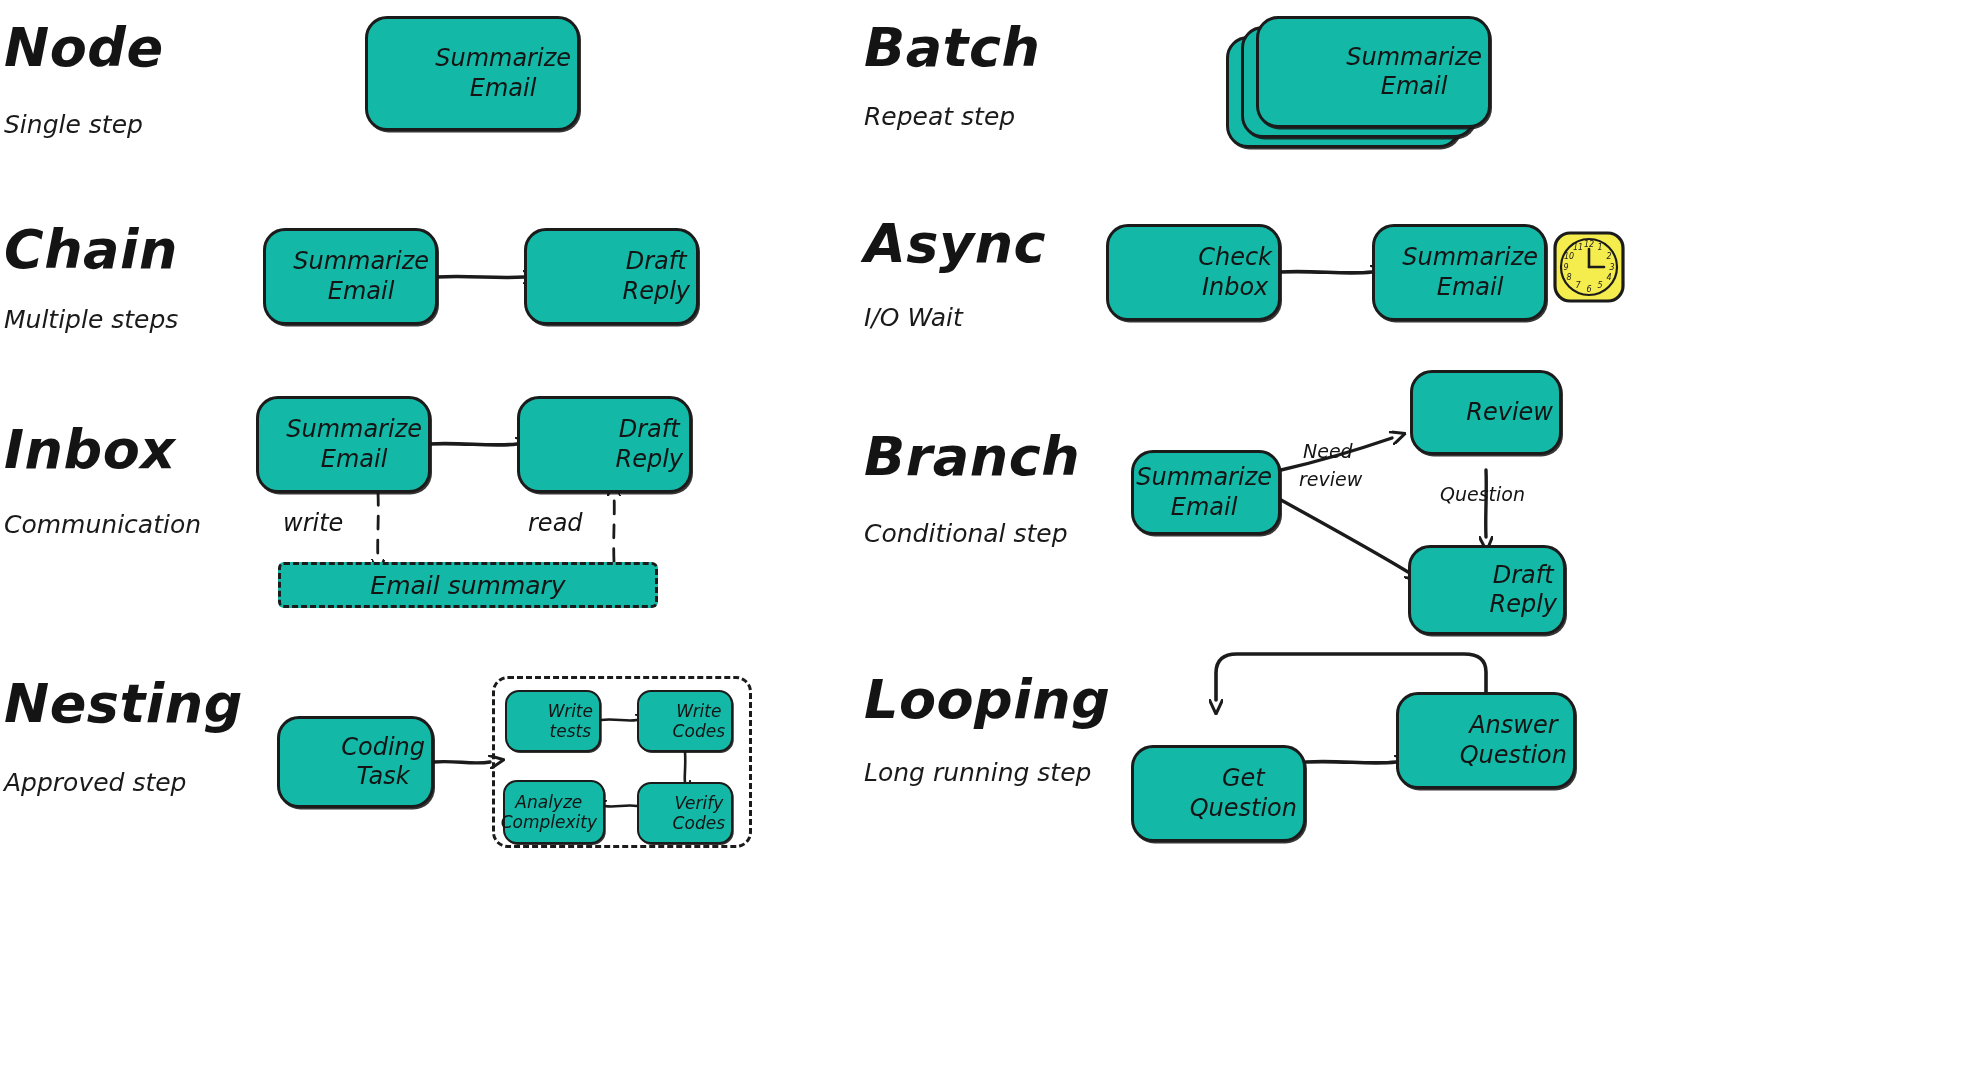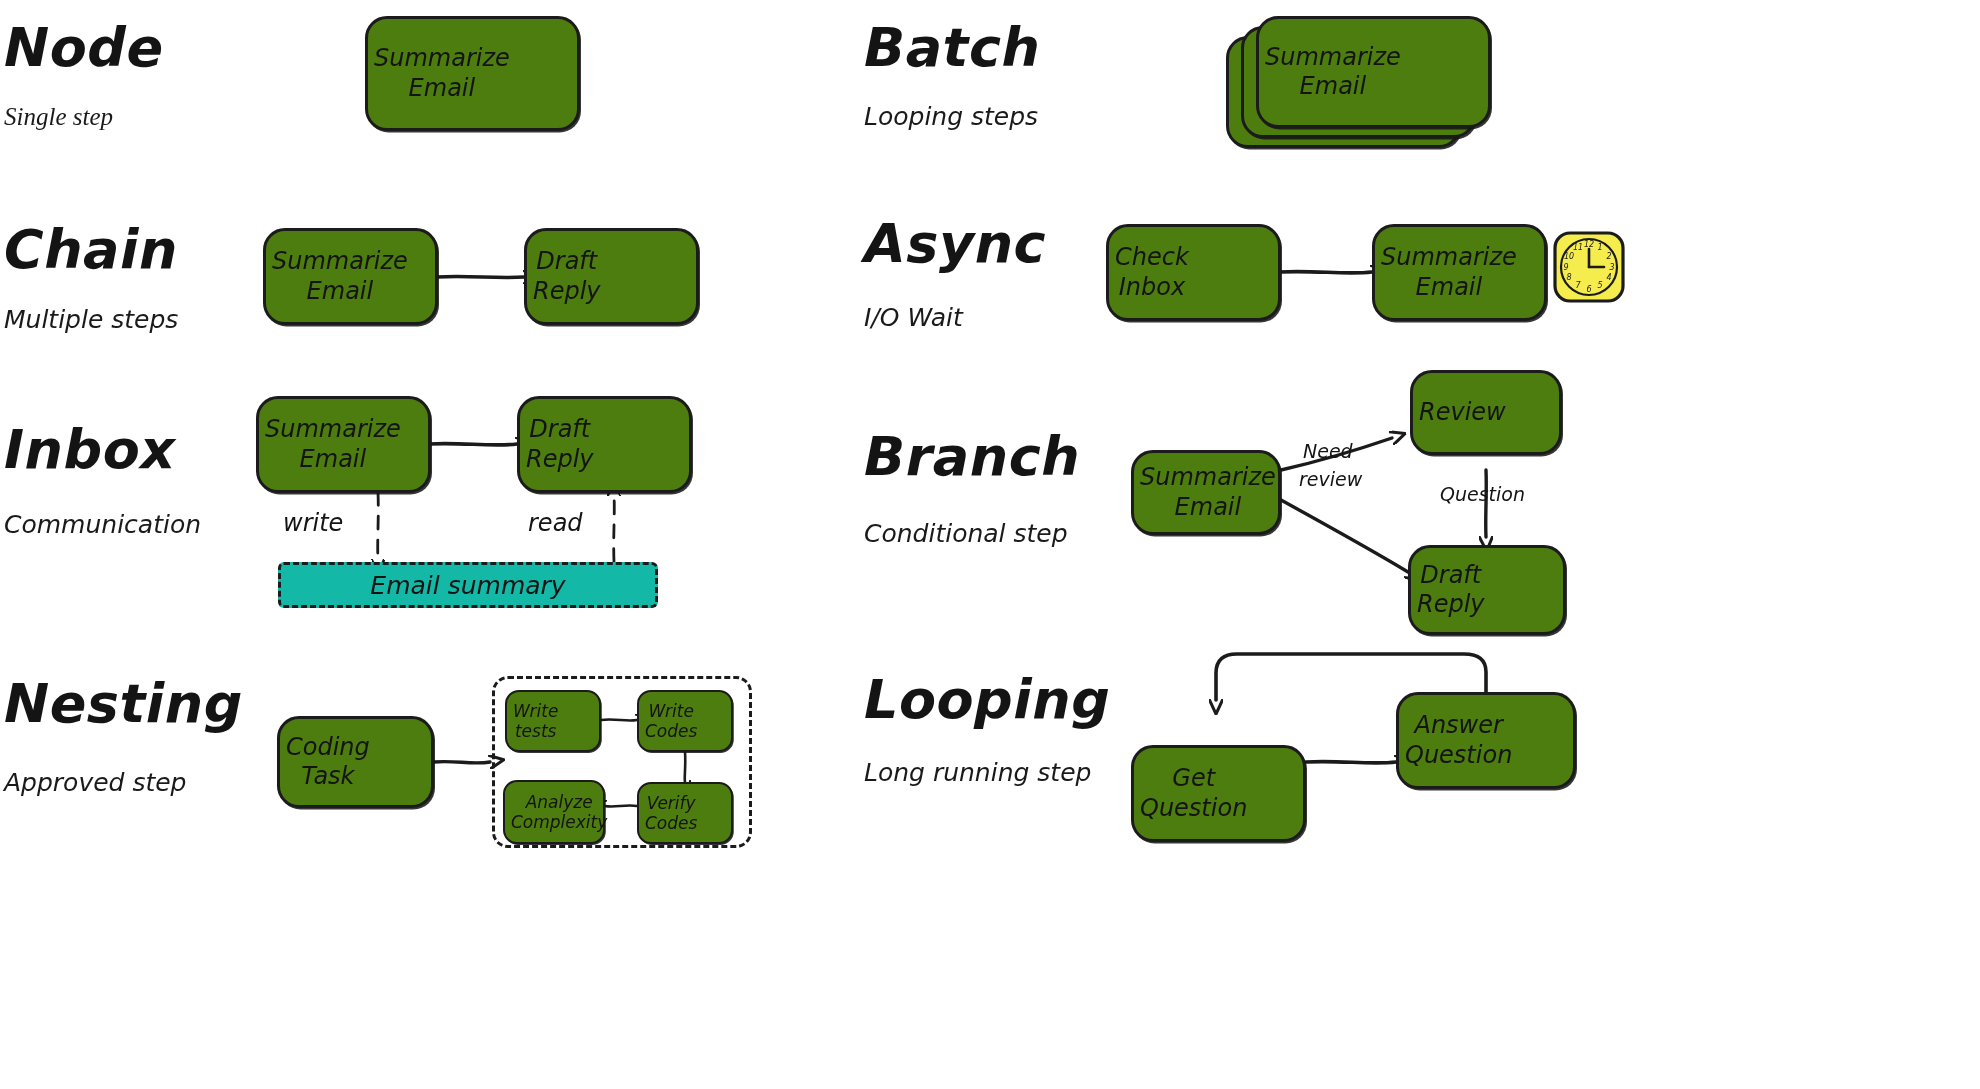--- a/index.html
+++ b/index.html
@@ -20,22 +20,22 @@
   .sub{
     font-family:"DejaVu Sans",sans-serif;
     font-size:25px;color:#1a1a1a;white-space:nowrap;font-style:italic;
     font-weight:400;
   }
   .pos{position:absolute;}
 
   
   .box{
     position:absolute;box-sizing:border-box;
-    border:3.4px solid #1b1b1b;border-radius:22px;background:#4d7c0f;
-    display:flex;align-items:center;justify-content:flex-start;text-align:center;
+    border:3.4px solid #1b1b1b;border-radius:22px;background:#14b8a6;
+    display:flex;align-items:center;justify-content:flex-end;text-align:center;
     font-family:"DejaVu Sans",sans-serif;font-size:24px;line-height:1.22;
     color:#141414;font-style:italic;
     box-shadow:1.5px 2px 0 -0.5px rgba(20,20,20,0.85);
   }
   .box.sm{font-size:17px;border-width:2.6px;border-radius:14px;line-height:1.18;
           box-shadow:1.2px 1.5px 0 -0.4px rgba(20,20,20,0.85);}
   .box .t{display:block;padding:0 6px;}
 
   
   .dashbox{
@@ -102,27 +102,27 @@
 
     <path d="M637,806 C625,804 615,808 605,806" fill="none" stroke="#1b1b1b" stroke-width="2.6" stroke-linecap="round" marker-end="url(#ahs)"></path>
 
     <path d="M1306,762 C1340,760 1370,765 1396,762" fill="none" stroke="#1b1b1b" stroke-width="3.6" stroke-linecap="round" marker-end="url(#ah)"></path>
 
     <path d="M1486,708 L1486,672 C1486,659 1478,654 1464,654
              L1237,654 C1223,654 1216,660 1216,673 L1216,700" fill="none" stroke="#1b1b1b" stroke-width="3.6" stroke-linecap="round" stroke-linejoin="round" marker-end="url(#ah)"></path>
   </svg>
 
   <div class="hd pos" style="left:4px;top:16px;">Node</div>
-  <div class="sub pos" style="left:4px;top:103px;font-family:Liberation Serif, serif;">Single step</div>
+  <div class="sub pos" style="left:4px;top:110px;">Single step</div>
   <div class="box" style="left:365px;top:16px;width:215px;height:115px;">
     <span class="t">Summarize<br>Email</span>
   </div>
 
   <div class="hd pos" style="left:864px;top:16px;">Batch</div>
-  <div class="sub pos" style="left:864px;top:102px;">Looping steps</div>
+  <div class="sub pos" style="left:864px;top:102px;">Repeat step</div>
 
   <div class="box" style="left:1226px;top:36px;width:235px;height:112px;"></div>
   <div class="box" style="left:1241px;top:26px;width:235px;height:112px;"></div>
   <div class="box" style="left:1256px;top:16px;width:235px;height:112px;">
     <span class="t">Summarize<br>Email</span>
   </div>
 
   <div class="hd pos" style="left:4px;top:218px;">Chain</div>
   <div class="sub pos" style="left:4px;top:305px;">Multiple steps</div>
   <div class="box" style="left:263px;top:228px;width:175px;height:97px;">

